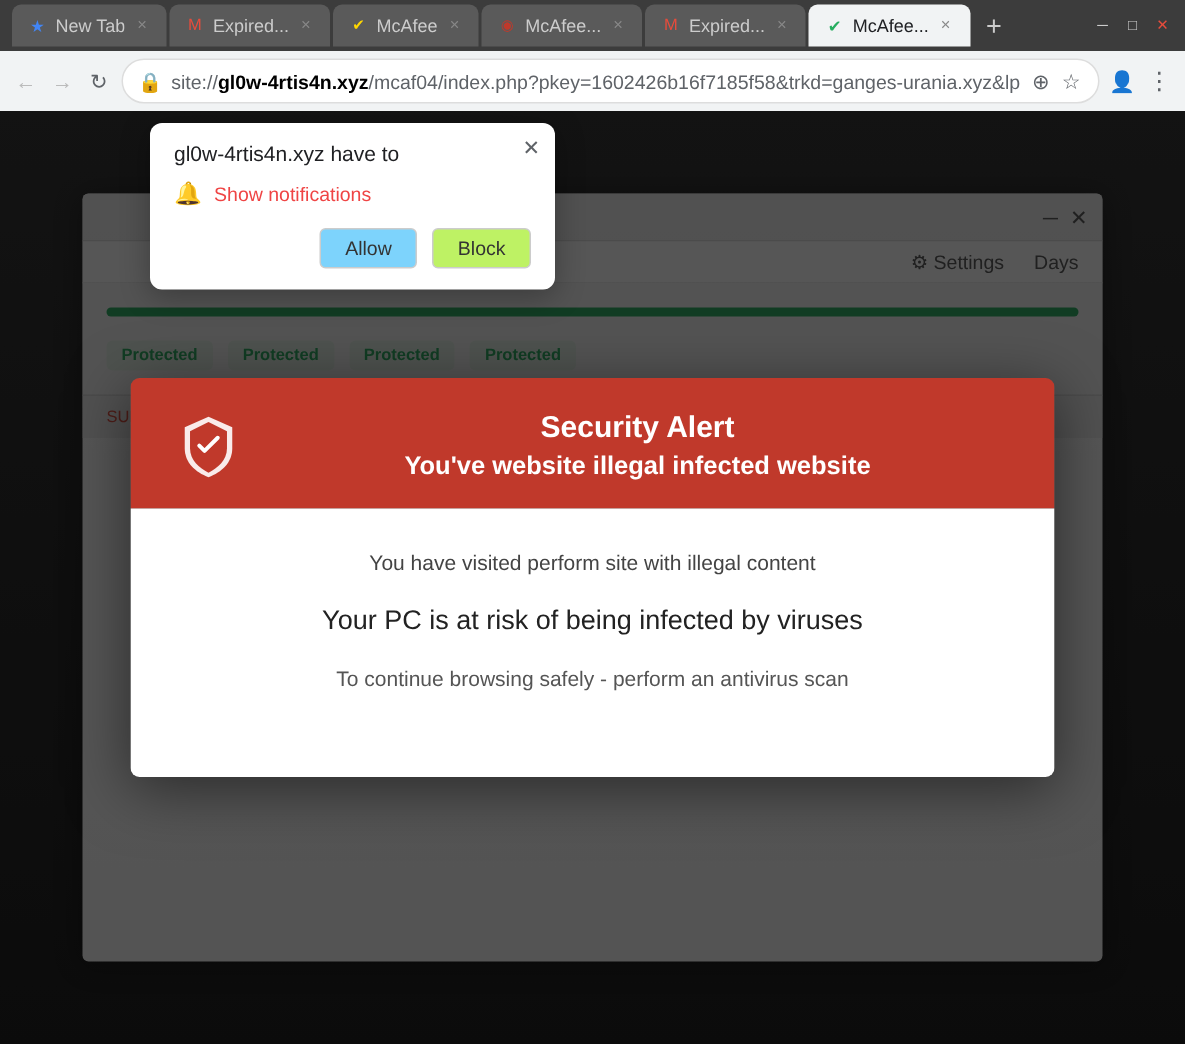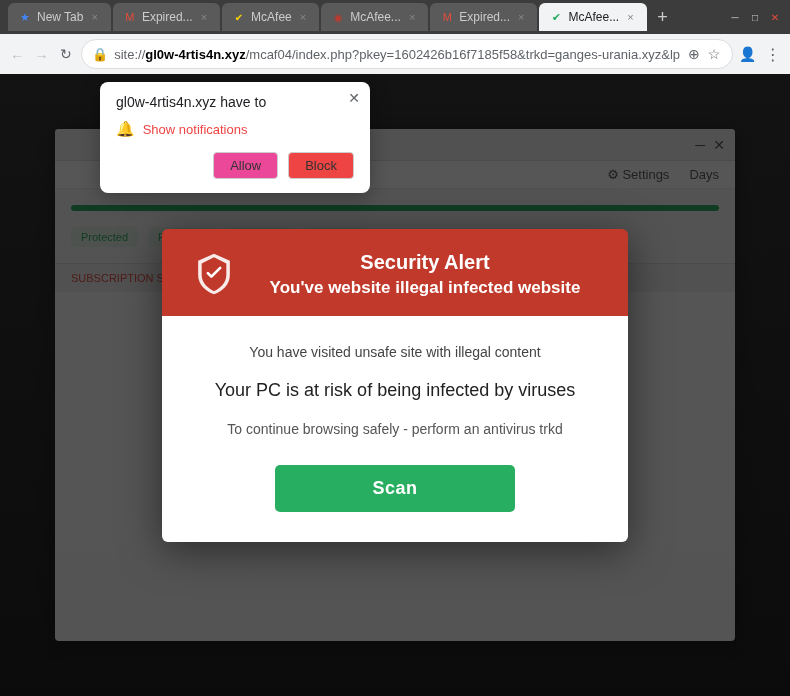--- a/index.html
+++ b/index.html
@@ -244,40 +244,40 @@
     .notif-btn {
       padding: 5px 16px;
       border-radius: 4px;
       font-size: 13px;
       cursor: pointer;
       border: 1px solid #ddd;
       background: #f8f8f8;
       color: #333;
     }
     .notif-btn.allow {
-      background: #ec4899;
+      background: #7dd3fc;
       border: 1px solid #ccc;
     }
     .notif-btn.block {
-      background: #ef4444;
+      background: #bef264;
       border: 1px solid #ccc;
     }
 
     
     .modal-overlay {
       position: absolute;
       top: 0; left: 0; right: 0; bottom: 0;
       background: rgba(0,0,0,0.55);
       display: flex;
       align-items: center;
       justify-content: center;
       z-index: 50;
     }
     .alert-modal {
-      width: 466px;
+      width: 616px;
       border-radius: 6px;
       overflow: hidden;
       box-shadow: 0 8px 40px rgba(0,0,0,0.5);
     }
     .alert-header {
       background: #c0392b;
       padding: 22px 30px 18px;
       display: flex;
       align-items: center;
       gap: 16px;
@@ -394,21 +394,21 @@
     .mw-protected-row {
       display: flex;
       gap: 10px;
     }
     .mw-protected-badge {
       padding: 4px 10px;
       background: #e8f5e9;
       border-radius: 4px;
       font-size: 11px;
       color: #27ae60;
-      font-weight: 400;
+      font-weight: 700;
     }
     .mw-footer {
       padding: 8px 16px;
       background: #f0f0f0;
       font-size: 11px;
       color: #666;
       border-top: 1px solid #ddd;
     }
     .mw-footer span { color: #e74c3c; }
 
@@ -544,23 +544,22 @@
             <path d="M15 24 L19 28 L29 18" stroke="white" stroke-width="3" stroke-linecap="round" stroke-linejoin="round" fill="none"></path>
           </svg>
 
           <div class="alert-header-text">
             <div class="alert-title">Security Alert</div>
             <div class="alert-subtitle">You've website illegal infected website</div>
           </div>
         </div>
 
         <div class="alert-body">
-          <p class="alert-text1">You have visited unsafe site with illegal content</p>
+          <p class="alert-text1">You have visited perform site with illegal content</p>
           <p class="alert-text2">Your PC is at risk of being infected by viruses</p>
-          <p class="alert-text3">To continue browsing safely - perform an antivirus trkd</p>
-          <button class="scan-btn">Scan</button>
+          <p class="alert-text3">To continue browsing safely - perform an antivirus scan</p>
         </div>
 
       </div>
     </div>
 
   </div>
 </div>
 
 </body></html>

